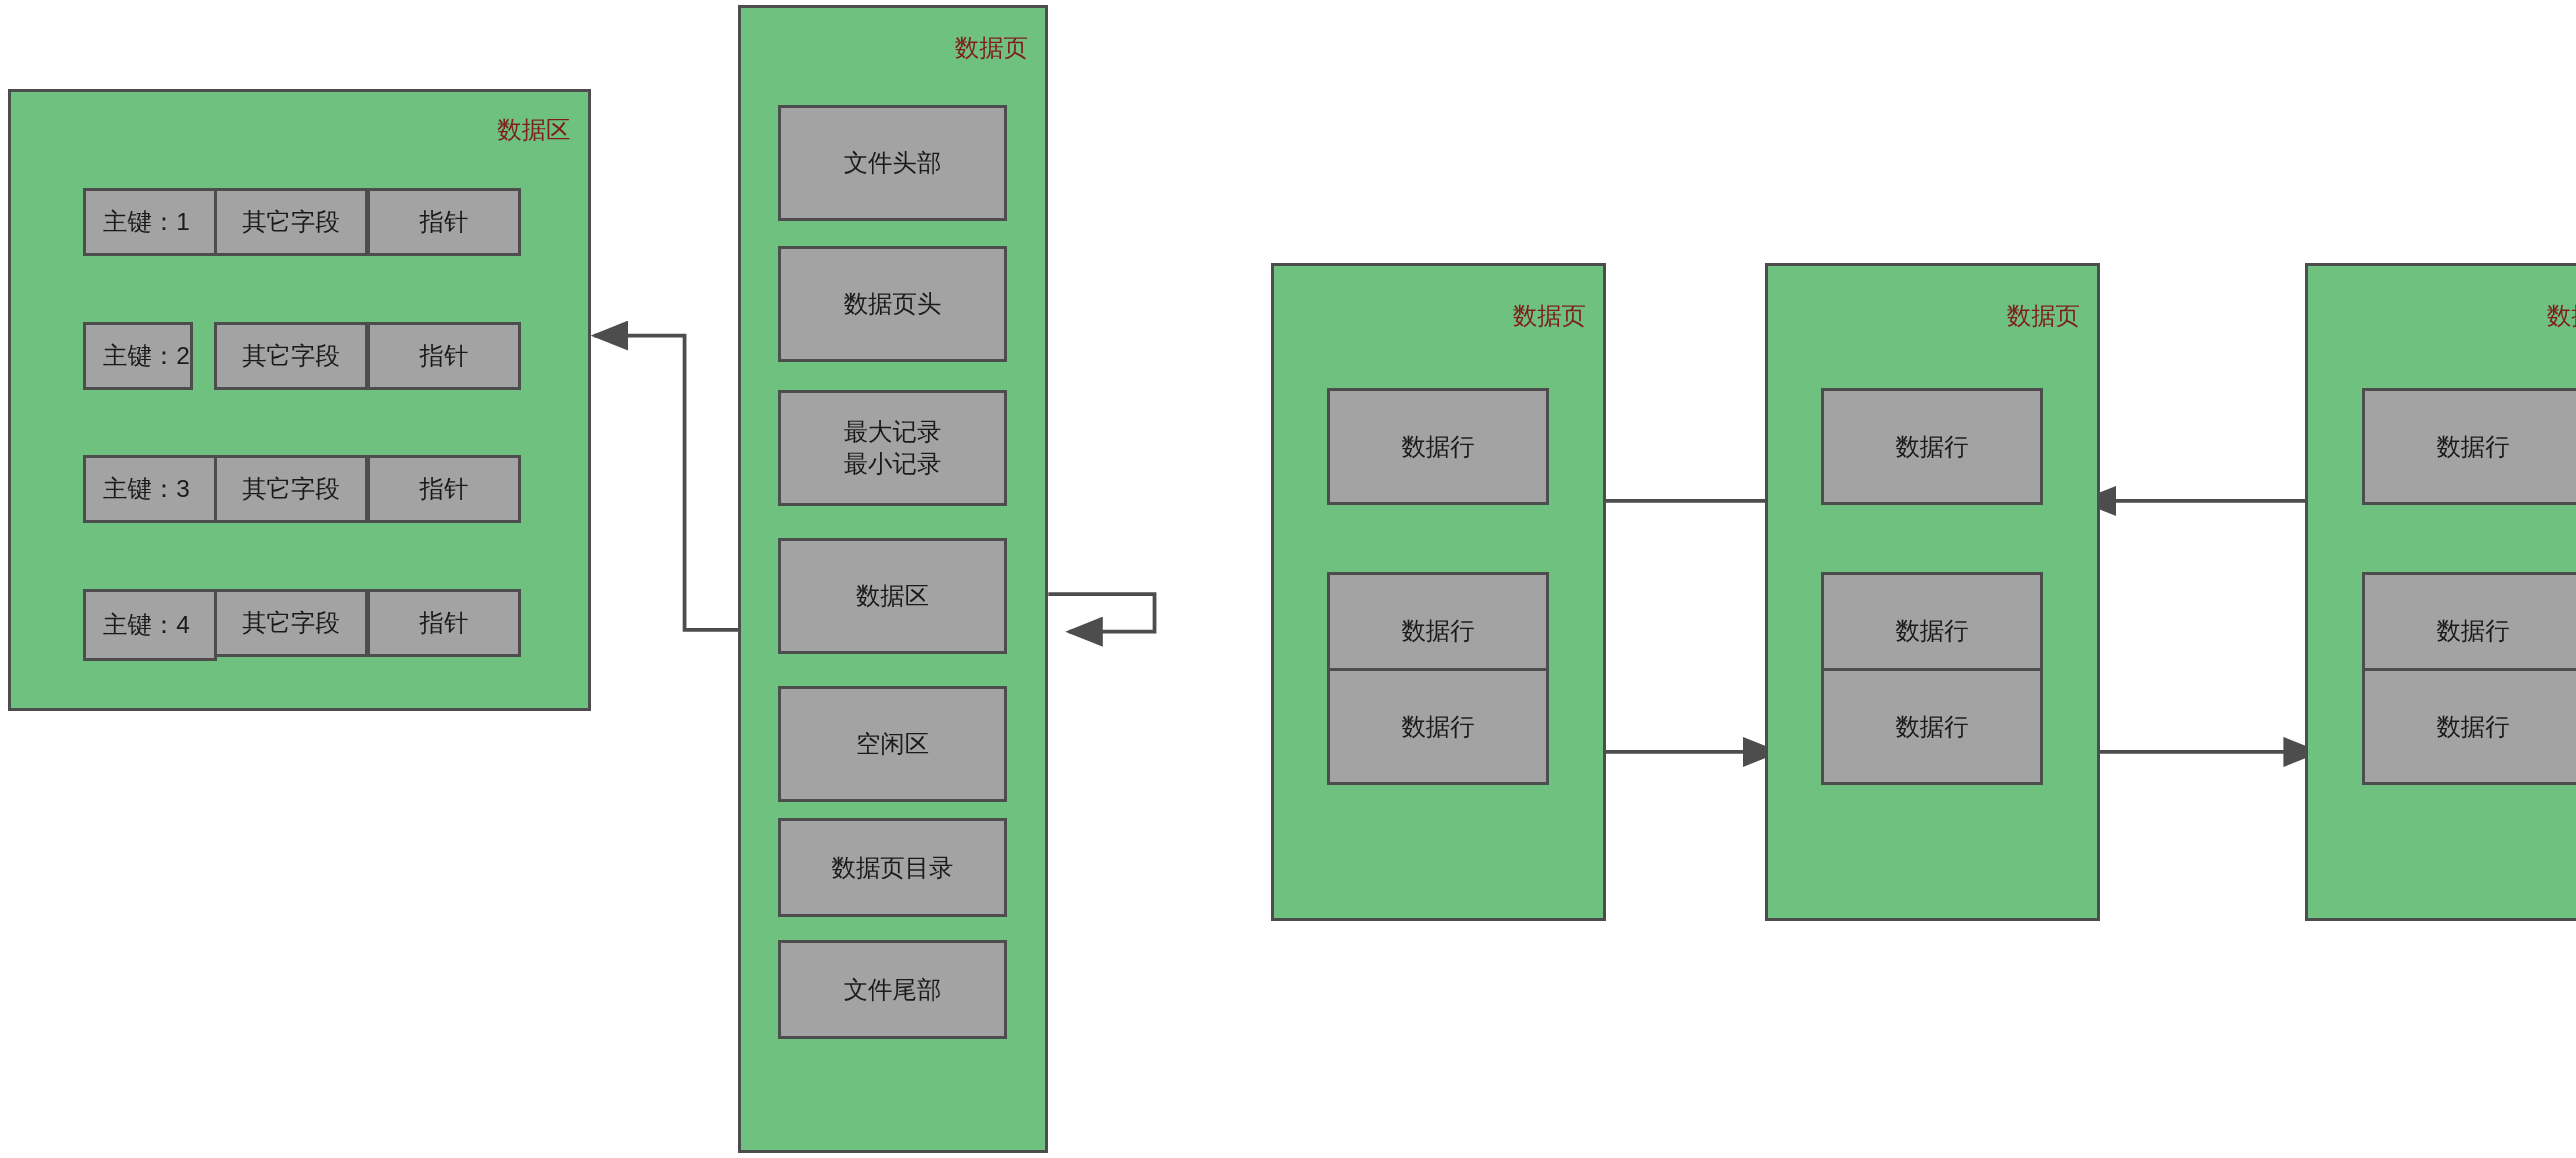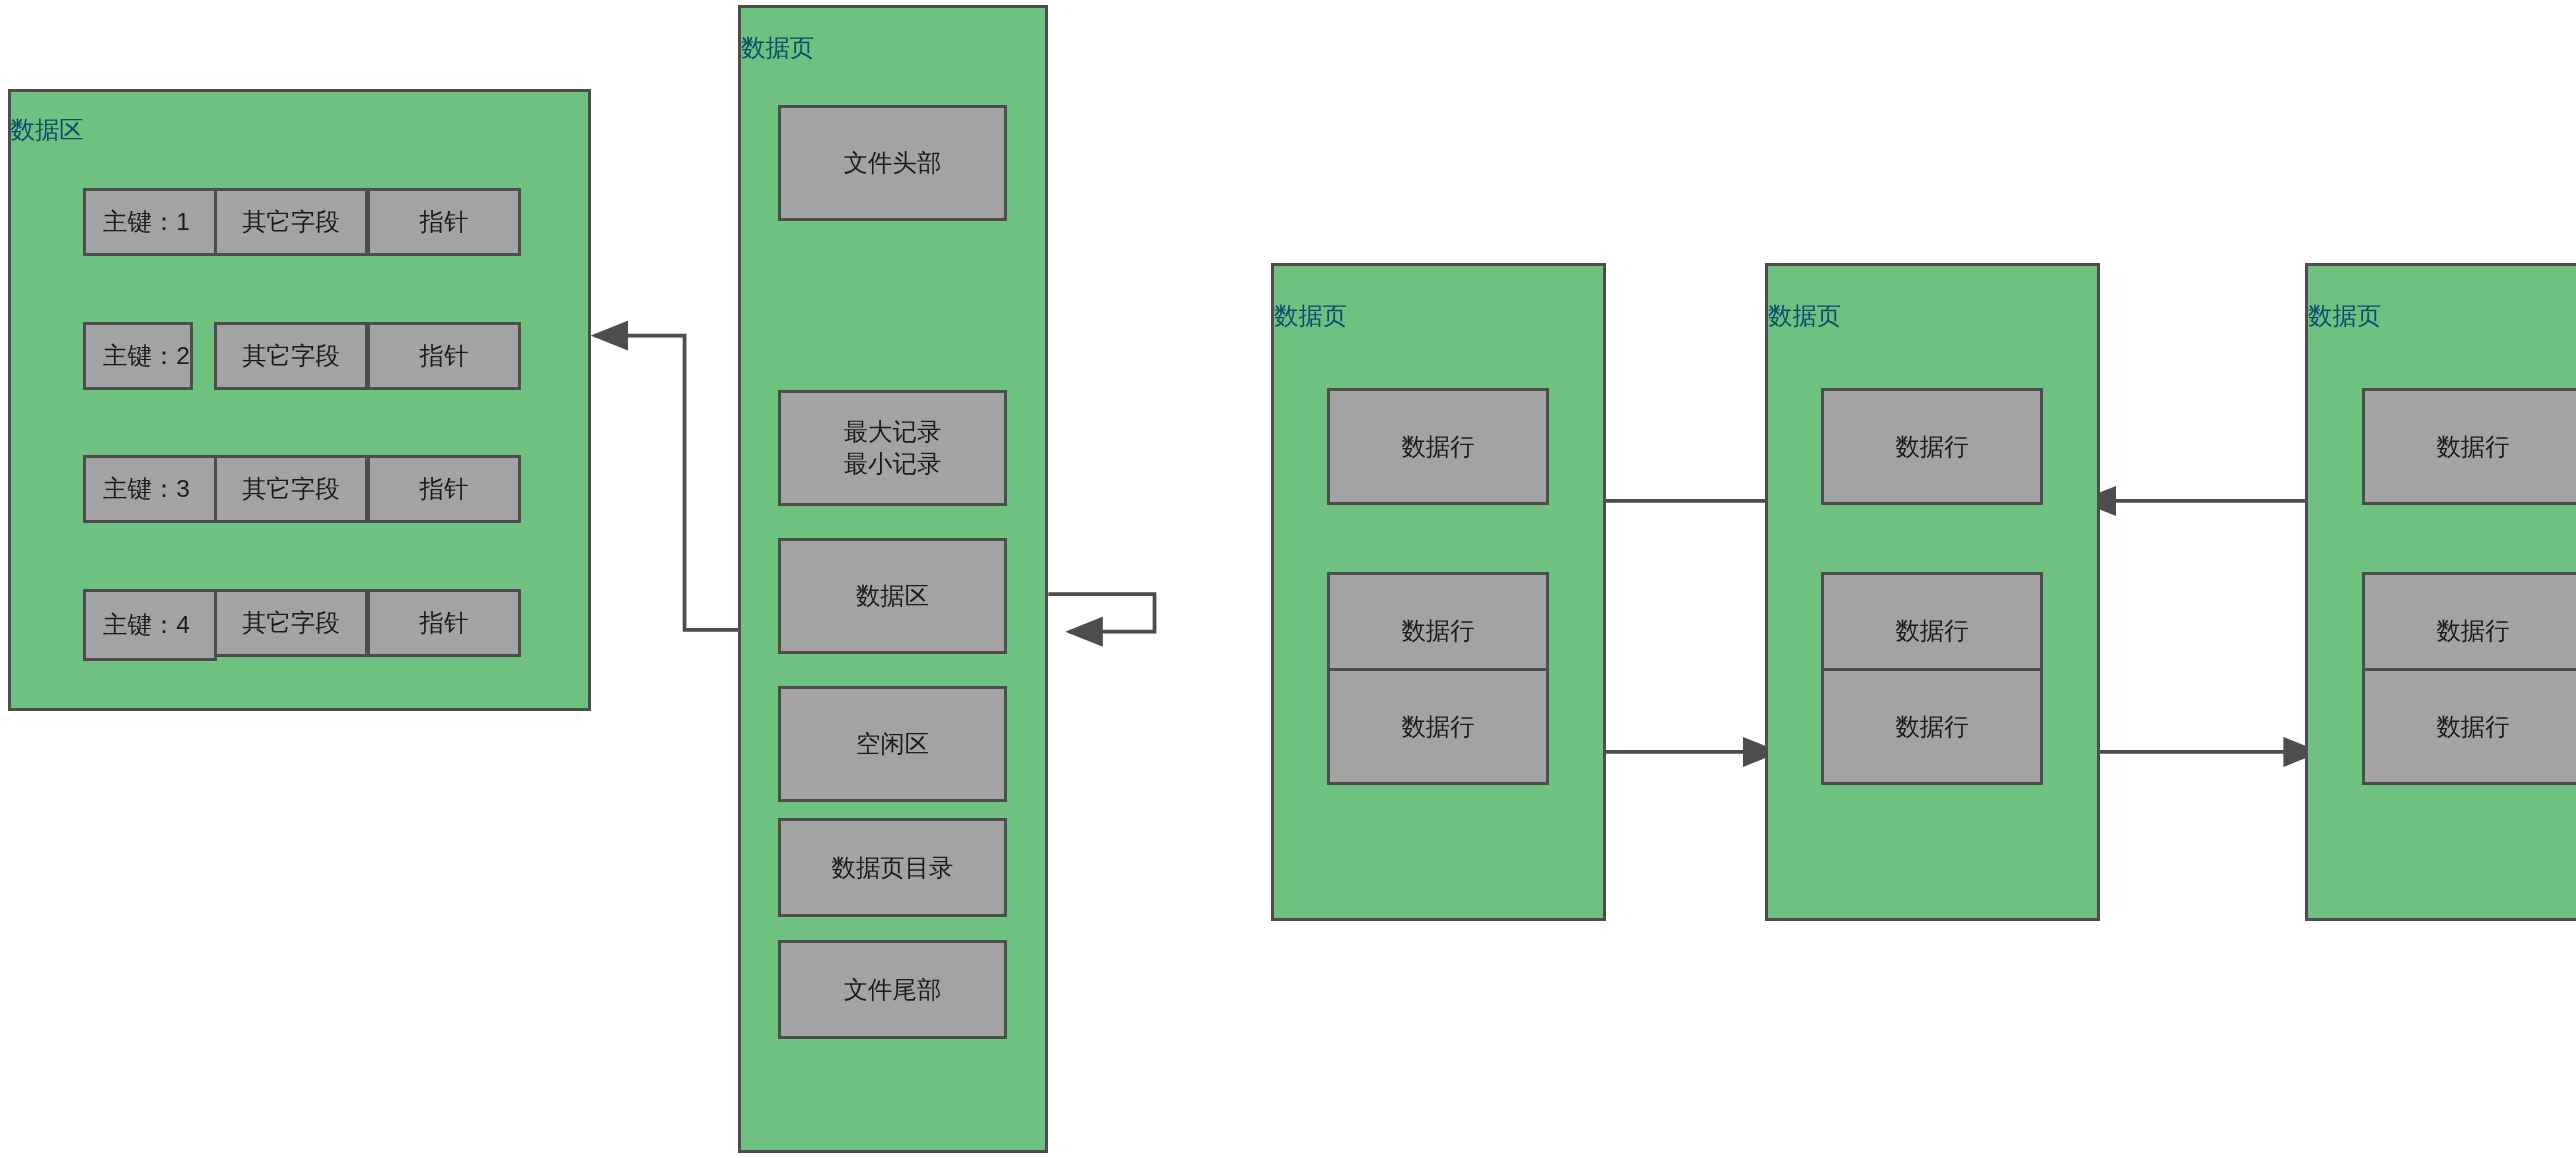--- a/index.html
+++ b/index.html
@@ -30,22 +30,22 @@
   .group-box {
     position: absolute;
     background: #6fc17f;
     border: 3.8px solid #4d4d4d;
     box-sizing: border-box;
   }
   .group-title {
     position: absolute;
     left: 0;
     right: 17px;
-    text-align: left;
-    color: #0c4a6e;
+    text-align: right;
+    color: #7f1d1d;
     font-size: 24.4px;
     line-height: 28px;
     white-space: nowrap;
   }
   .cell {
     position: absolute;
     background: #a3a3a3;
     border: 3.8px solid #4d4d4d;
     box-sizing: border-box;
     display: flex;
@@ -120,20 +120,21 @@
 
   <div class="cell left" style="left:83px; top:589px; width:134px; height:72px;">主键：4</div>
   <div class="cell" style="left:214px; top:589px; width:154px; height:68px;">其它字段</div>
   <div class="cell" style="left:367px; top:589px; width:154px; height:68px;">指针</div>
 
   <div class="group-box" style="left:738px; top:4.7px; width:310px; height:1148px;">
     <div class="group-title" style="top:26px;">数据页</div>
   </div>
 
   <div class="cell" style="left:778px; top:105px; width:229px; height:116px;">文件头部</div>
+  <div class="cell" style="left:778px; top:246px; width:229px; height:116px;">数据页头</div>
   <div class="cell" style="left:778px; top:390px; width:229px; height:116px;">最大记录
 最小记录</div>
   <div class="cell" style="left:778px; top:538px; width:229px; height:116px;">数据区</div>
   <div class="cell" style="left:778px; top:686px; width:229px; height:116px;">空闲区</div>
   <div class="cell" style="left:778px; top:818px; width:229px; height:99px;">数据页目录</div>
   <div class="cell" style="left:778px; top:940px; width:229px; height:99px;">文件尾部</div>
 
   <div class="group-box" style="left:1271px; top:263px; width:335px; height:658px;">
     <div class="group-title" style="top:36px;">数据页</div>
   </div>

